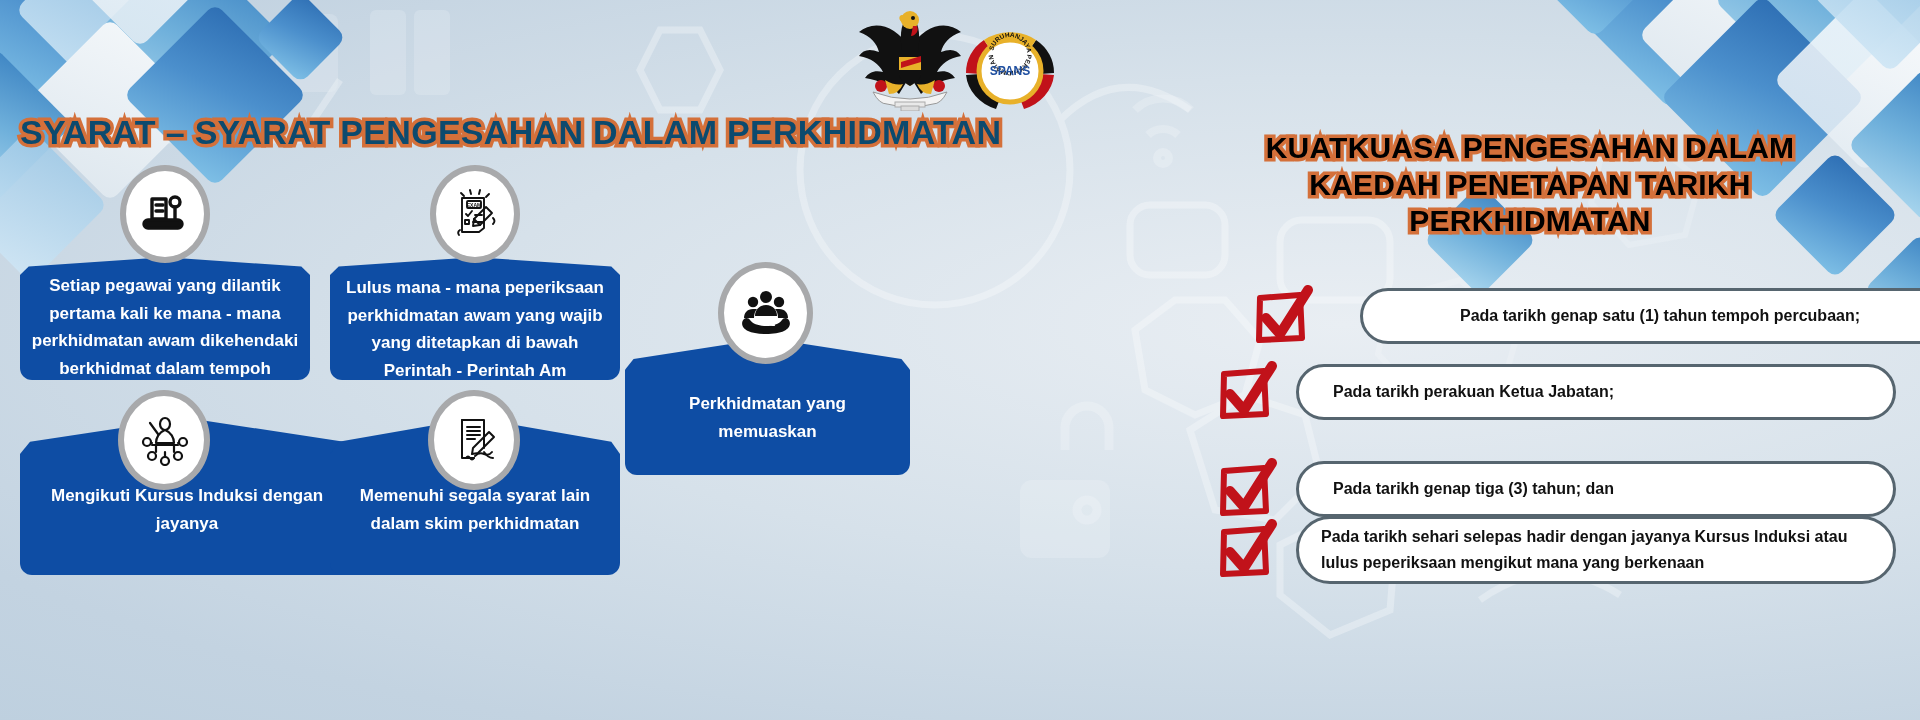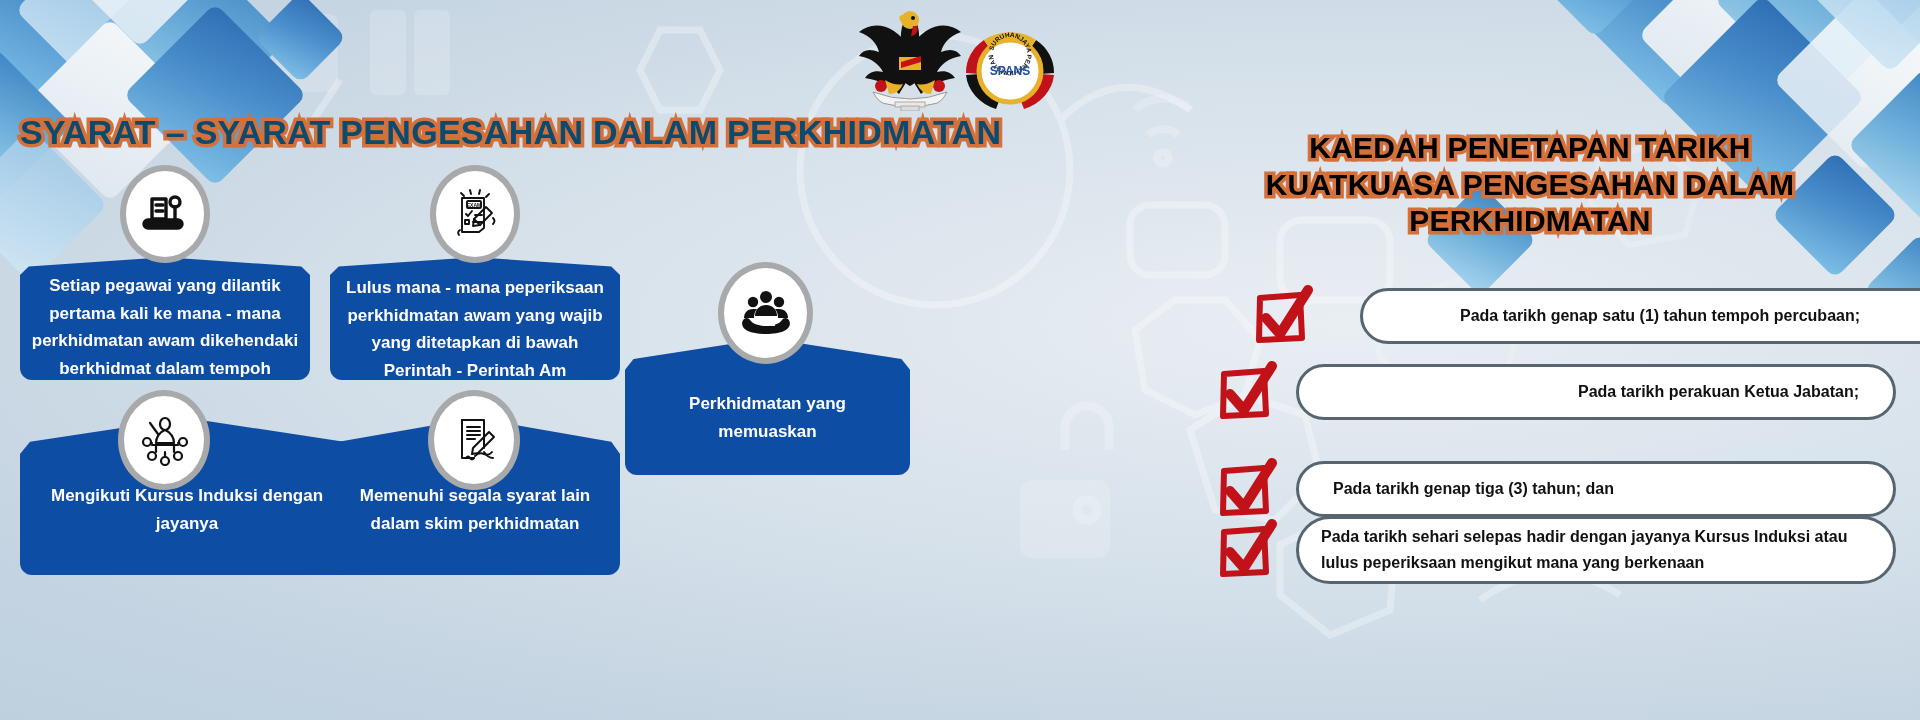--- a/index.html
+++ b/index.html
@@ -94,21 +94,21 @@
     border:3px solid #56656f;
     border-radius:34px;
     box-sizing:border-box;
     display:flex;align-items:center;
     color:#111;
     font-weight:bold;
   }
   .pill .pill-text{display:block;width:100%;}
 
   .r1 .pill{width:600px;height:56px;padding:0 20px;justify-content:center;font-size:16px;}
-  .r2 .pill{width:600px;height:56px;padding:0 34px;justify-content:flex-start;font-size:16px;text-align:right;}
+  .r2 .pill{width:600px;height:56px;padding:0 34px;justify-content:flex-start;font-size:16px;}
   .r3 .pill{width:600px;height:56px;padding:0 34px;justify-content:flex-start;font-size:16px;}
   .r4 .pill{width:600px;height:68px;padding:16px 22px;justify-content:flex-start;font-size:16px;line-height:1.6;}
 
   .logos{position:absolute;left:855px;top:6px;width:220px;height:105px;}
   .logo{position:absolute;}
 </style>
 </head>
 <body>
 
 <div class="stage">
@@ -328,22 +328,22 @@
         <path d="M4 29 c-3 3 -3 9 4 12 c8 4 28 4 36 0 c7 -3 7 -9 4 -12 c-2 -2 -5 -1 -6 1 c-3 4 -9 6 -16 6 c-7 0 -13 -2 -16 -6 c-1 -2 -4 -3 -6 -1 z"></path>
       </g>
       <g fill="none" stroke="#fff" stroke-width="1.4">
         <path d="M17 28 q9 5 18 0"></path>
         <path d="M26 33 q4 3 9 2"></path>
       </g>
     </svg>
   </div>
 
   <div class="right-title">
+    <div>KUATKUASA PENGESAHAN DALAM</div>
     <div>KAEDAH PENETAPAN TARIKH</div>
-    <div>KUATKUASA PENGESAHAN DALAM</div>
     <div>PERKHIDMATAN</div>
   </div>
 
   <div class="check-row r1" style="left:1254px;top:288px;gap:28px;">
     <div class="tick">
       <svg width="66" height="70" viewBox="0 0 66 70" aria-hidden="true">
         <g fill="none" stroke="#c1121a" stroke-width="6" stroke-linecap="round" stroke-linejoin="round">
           <path d="M10 16 L50 13 L52 56 L9 58 Z"></path>
         </g>
         <path d="M16 36 L30 52 L58 8" fill="none" stroke="#c1121a" stroke-width="10" stroke-linecap="round" stroke-linejoin="round"></path>

